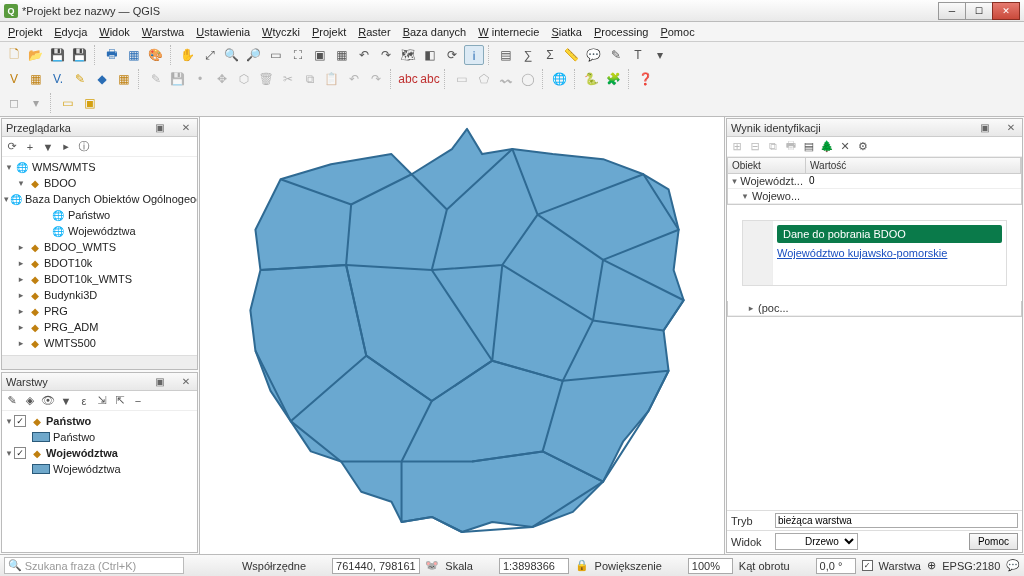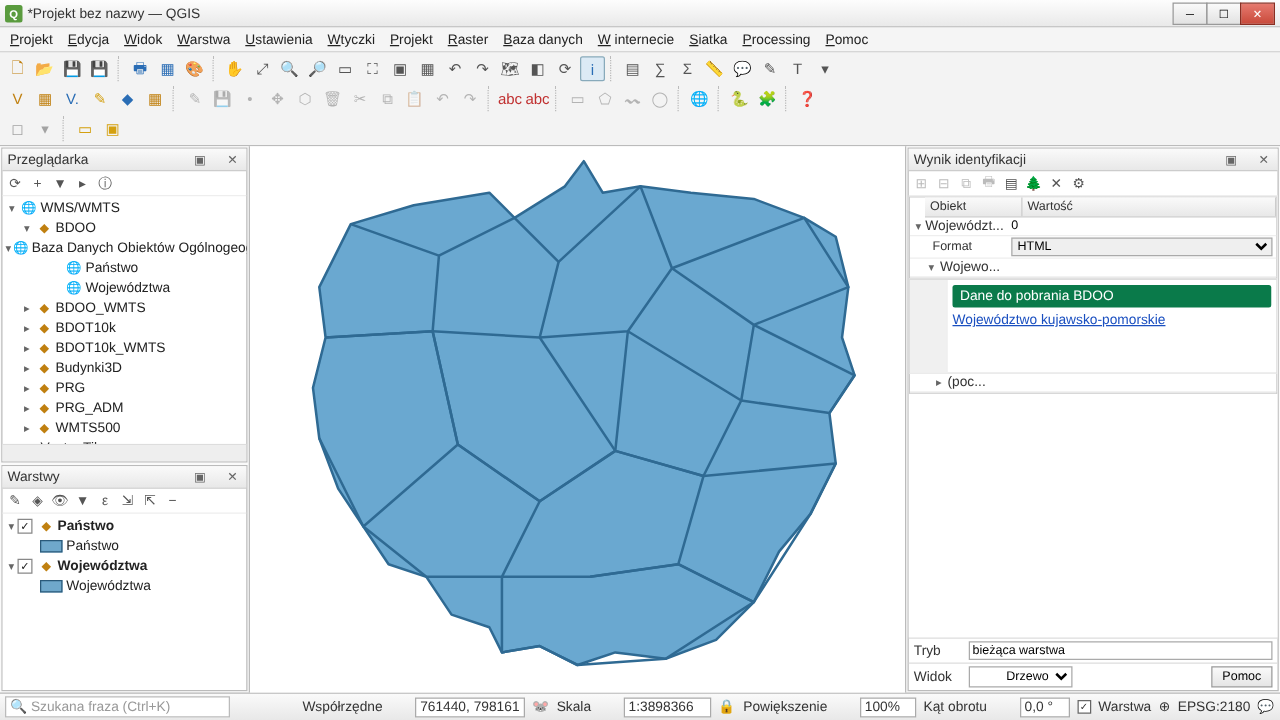--- a/index.html
+++ b/index.html
@@ -39,27 +39,27 @@
 .ticon.layer{color:#c08010;}
 .ticon.grid{color:#888;}
 .scroll-x { height:14px; background:#eee; border-top:1px solid #ddd;}
 .layers-tree .chk{ width:12px; height:12px; border:1px solid #888; margin-right:2px; display:inline-flex; align-items:center; justify-content:center; font-size:9px; background:#fff;}
 .layer-swatch { width:18px; height:10px; background:#6fa8cb; border:1px solid #2a5a7a; margin-right:3px;}
 .bold { font-weight:bold; }
 .canvas { flex:1; background:#fff; position:relative; }
 .canvas svg { position:absolute; top:0; left:0; width:100%; height:100%; }
 .rightcol { width:300px; display:flex; flex-direction:column; border-left:1px solid #bbb; background:#fafafa;}
 .idtable { border:1px solid #ccc; background:#fff; }
-.idtable .hdr{ display:flex; background:linear-gradient(#fafafa,#e8e8e8); border-bottom:1px solid #ccc;margin-left:12px;}
+.idtable .hdr{ display:flex; background:linear-gradient(#fafafa,#e8e8e8); border-bottom:1px solid #ccc;}
 .idtable .hdr div{ padding:2px 4px; border-right:1px solid #ccc; font-size:10px; color:#333;}
 .idtable .row{ display:flex; border-bottom:1px solid #eee;}
 .idtable .row .k{ width:78px; padding:1px 3px; color:#333; font-size:10px; display:flex; align-items:center; gap:2px;}
 .idtable .row .v{ flex:1; padding:1px 3px; font-size:10px;}
 .idtable select{ width:100%; border:1px solid #aaa; font-size:10px;}
-.infobox { margin:0; border:1px solid #ddd; background:#fff; height:76px; display:flex;}
+.infobox { margin:15px; border:1px solid #ddd; background:#fff; height:66px; display:flex;}
 .infobox .thumb{ width:30px; background:#f0f0f0; border-right:1px solid #eee;}
 .infobox .content{ flex:1; padding:4px;}
 .greenbar{ background:#0a7a4a; color:#fff; padding:3px 6px; font-size:11px; border-radius:2px; margin-bottom:4px; display:inline-block; width:100%;}
 .bluelink{ color:#1a4fc0; text-decoration:underline; font-size:11px;}
 .mode-row{ display:flex; align-items:center; gap:4px; padding:2px 4px; border-top:1px solid #ddd;}
 .mode-row label{ width:40px; color:#333;}
 .mode-row input,.mode-row select{ flex:1; border:1px solid #aaa; padding:1px 2px; font-size:10px; background:#fff;}
 .help-btn{ padding:2px 8px; border:1px solid #999; background:linear-gradient(#fafafa,#e5e5e5); font-size:10px;}
 .statusbar{ height:22px; background:linear-gradient(#fafafa,#e8e8e8); border-top:1px solid #bbb; display:flex; align-items:center; gap:6px; padding:0 4px; font-size:10px; color:#333;}
 .statusbar .sbox{ border:1px solid #aaa; padding:1px 3px; background:#fff; min-width:70px;margin-left:20px;}
@@ -365,24 +365,20 @@
           <div class="hdr">
             <div style="width:78px">Obiekt</div>
             <div style="flex:1">Wartość</div>
           </div>
           <div class="row">
             <div class="k">
                 <span class="tw">▾</span>
                 <span>Województ...</span>
               </div>
             <div class="v">0</div>
-          </div>
-          <div class="row">
-            <div class="k" style="padding-left:18px;">Format</div>
-            <div class="v"><select><option>HTML</option></select></div>
           </div>
           <div class="row">
             <div class="k" style="padding-left:12px;">
                 <span class="tw">▾</span>
                 <span>Wojewo...</span>
               </div>
             <div class="v"></div>
           </div>
         </div>
         <div class="infobox">

